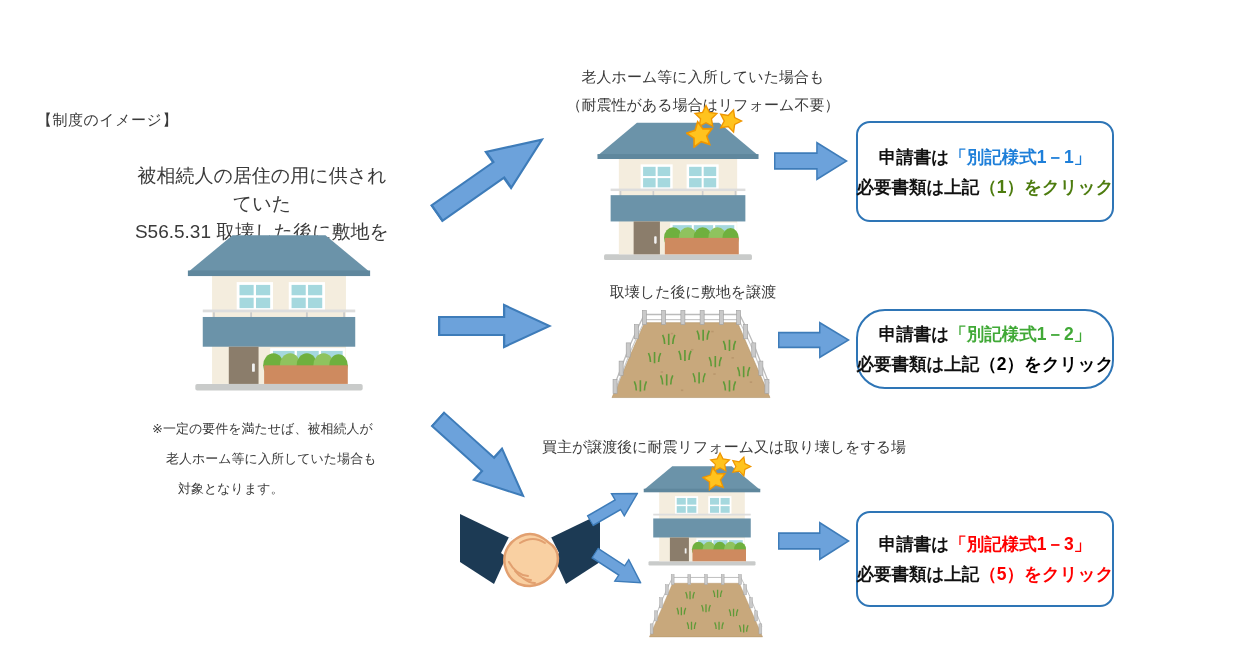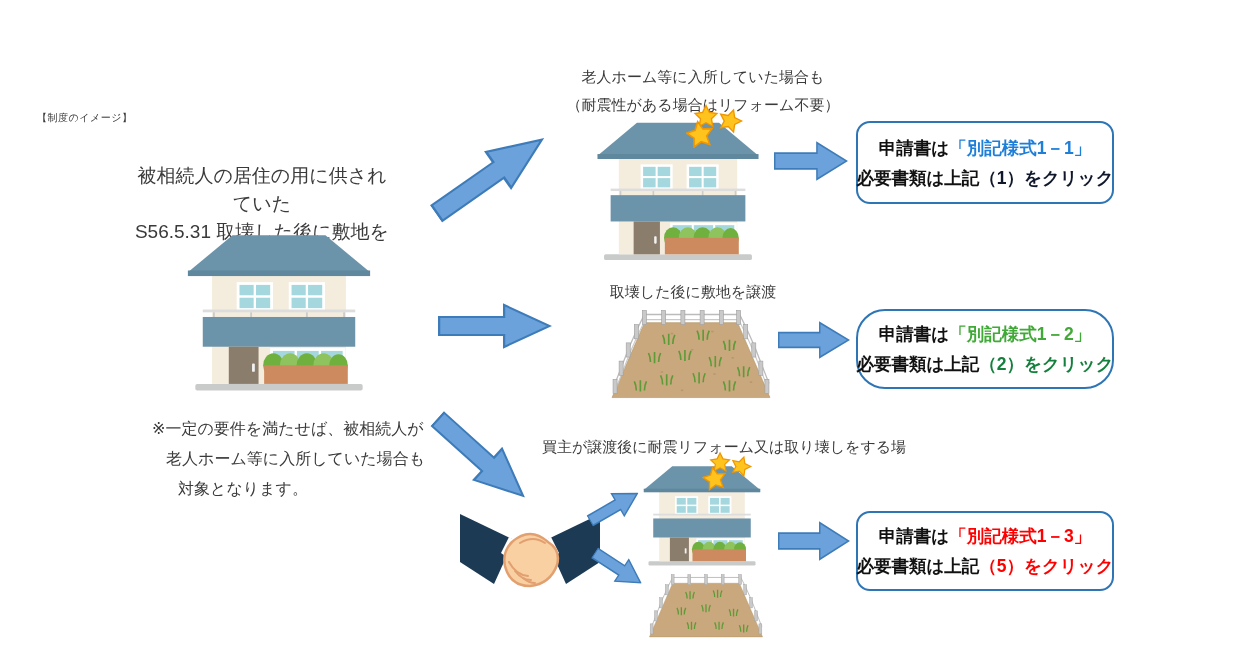--- a/index.html
+++ b/index.html
@@ -1,23 +1,23 @@
 <!DOCTYPE html>
 <html><head>
 <meta charset="utf-8">
 <style>
   html,body{margin:0;padding:0;background:#fff;}
   .canvas{
     position:relative;width:1259px;height:649px;background:#ffffff;
     font-family:"Liberation Sans","DejaVu Sans",sans-serif;color:#333;overflow:hidden;
   }
   .abs{position:absolute;}
-  .page-title{font-size:10px;color:#3a3a3a;letter-spacing:.5px;}
+  .page-title{font-size:15px;color:#3a3a3a;letter-spacing:.5px;}
   .caption{font-size:19px;line-height:28px;text-align:center;color:#3a3a3a;}
-  .note{font-size:16px;line-height:30px;color:#3a3a3a;}
+  .note{font-size:13px;line-height:30px;color:#3a3a3a;}
   .branch-label{font-size:15px;line-height:28px;text-align:center;color:#3a3a3a;}
   .result-box{
     box-sizing:border-box;border:2.5px solid #2E75B6;border-radius:14px;background:#fff;
     display:flex;flex-direction:column;justify-content:center;align-items:center;
     font-size:17.5px;font-weight:bold;line-height:30px;color:#111;
   }
   .result-box .box-line{white-space:nowrap;}
   svg{display:block;width:100%;height:100%;}
   .rot{transform-origin:50% 50%;}
 </style>
@@ -147,23 +147,23 @@
       </g>
     </svg>
   </div>
 
   <div class="abs" style="left:774px;top:141px;width:74px;height:40px;">
     <svg viewBox="0 0 100 46" preserveAspectRatio="none">
       <polygon points="1,14 58,14 58,2 98,23 58,44 58,32 1,32" fill="#6CA2DB" stroke="#3E7CB9" stroke-width="2"></polygon>
     </svg>
   </div>
 
-  <div class="abs result-box" style="left:856px;top:121px;width:258px;height:83px;">
+  <div class="abs result-box" style="left:856px;top:121px;width:258px;height:101px;">
     <div class="box-line"><span>申請書は</span><span style="color: rgb(30, 127, 217);">「別記様式1－1」</span></div>
-    <div class="box-line"><span>必要書類は上記</span><span style="color: #0f172a;">（1）をクリック</span></div>
+    <div class="box-line"><span>必要書類は上記</span><span style="color: #4d7c0f;">（1）をクリック</span></div>
   </div>
 
   <div class="abs branch-label" style="left:560px;top:278px;width:266px;">
     <div>取壊した後に敷地を譲渡</div>
   </div>
 
   <div class="abs" style="left:610px;top:306px;width:162px;height:94px;">
     <svg viewBox="0 0 160 92" preserveAspectRatio="xMidYMid meet">
       <polygon points="34,16 126,16 158,90 2,90" fill="#C8A87C" stroke="#B29367" stroke-width="0.6"></polygon>
       <g fill="#B6946A" opacity="0.8">
@@ -211,21 +211,21 @@
   </div>
 
   <div class="abs" style="left:778px;top:321px;width:72px;height:38px;">
     <svg viewBox="0 0 100 46" preserveAspectRatio="none">
       <polygon points="1,14 58,14 58,2 98,23 58,44 58,32 1,32" fill="#6CA2DB" stroke="#3E7CB9" stroke-width="2"></polygon>
     </svg>
   </div>
 
   <div class="abs result-box" style="left:856px;top:309px;width:258px;height:80px;border-radius:29px;">
     <div class="box-line"><span>申請書は</span><span style="color: rgb(65, 169, 55);">「別記様式1－2」</span></div>
-    <div class="box-line"><span>必要書類は上記</span><span style="color: #15803d; text-align: center;">（2）をクリック</span></div>
+    <div class="box-line"><span>必要書類は上記</span><span style="color: #000000; text-align: center;">（2）をクリック</span></div>
   </div>
 
   <div class="abs branch-label" style="left:540px;top:433px;width:368px;">
     <div>買主が譲渡後に耐震リフォーム又は取り壊しをする場合</div>
   </div>
 
   <div class="abs" style="left:460px;top:498px;width:140px;height:104px;">
     <svg viewBox="0 0 140 104">
       <polygon points="0,16 54,42 34,86 0,64" fill="#1C3A54"></polygon>
       <polygon points="140,16 86,42 106,86 140,64" fill="#1C3A54"></polygon>
@@ -325,18 +325,18 @@
       </g>
     </svg>
   </div>
 
   <div class="abs" style="left:778px;top:521px;width:72px;height:40px;">
     <svg viewBox="0 0 100 46" preserveAspectRatio="none">
       <polygon points="1,14 58,14 58,2 98,23 58,44 58,32 1,32" fill="#6CA2DB" stroke="#3E7CB9" stroke-width="2"></polygon>
     </svg>
   </div>
 
-  <div class="abs result-box" style="left:856px;top:511px;width:258px;height:80px;">
+  <div class="abs result-box" style="left:856px;top:511px;width:258px;height:96px;">
     <div class="box-line"><span>申請書は</span><span style="color: rgb(255, 0, 0);">「別記様式1－3」</span></div>
     <div class="box-line"><span>必要書類は上記</span><span style="color: rgb(255, 0, 0);">（5）をクリック</span></div>
   </div>
 
 </div>
 
 </body></html>

